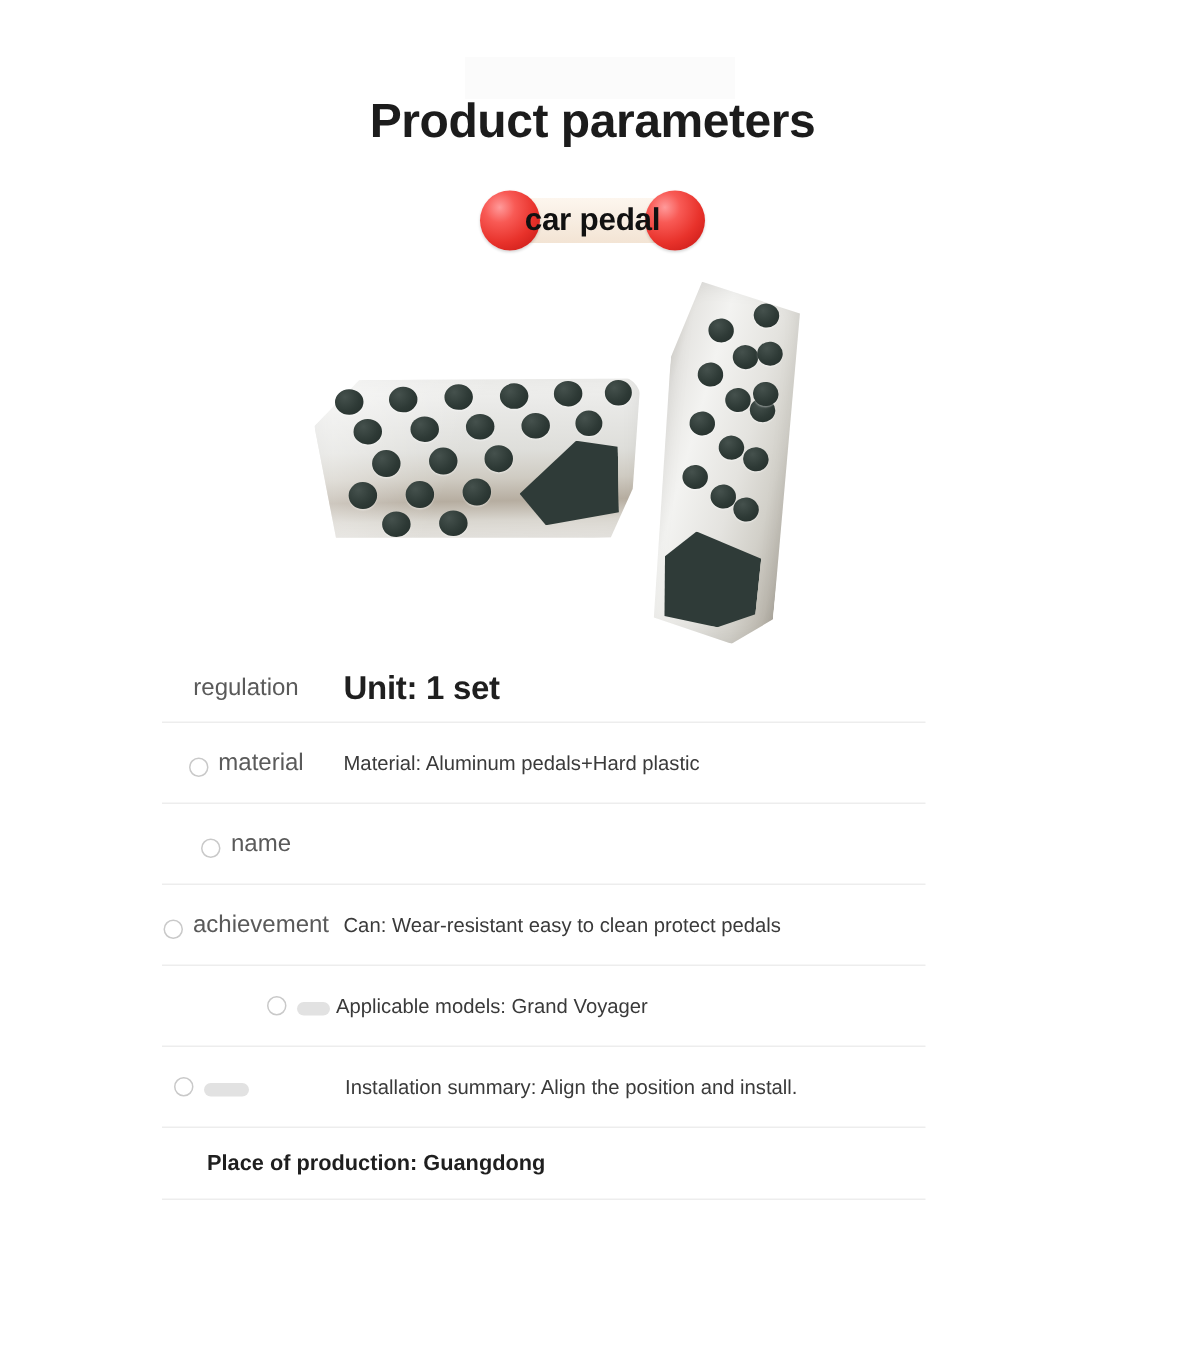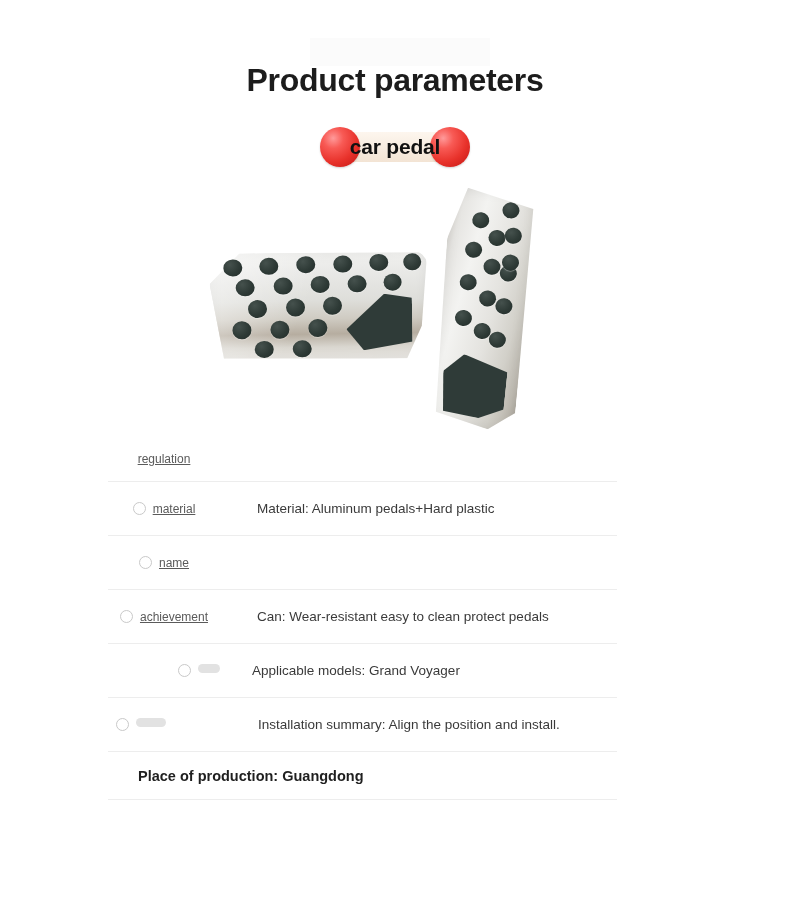--- a/index.html
+++ b/index.html
@@ -184,34 +184,33 @@
   }
   .spec-row {
     position: relative;
     display: flex;
     align-items: center;
     border-bottom: 1px solid #ededed;
     box-sizing: border-box;
   }
   .spec-row.first { border-top: 0; }
   .spec-row.r-head   { height: 46px; }
-  .spec-row.r-normal { height: 54px; gap: 28px; }
+  .spec-row.r-normal { height: 54px; }
   .spec-row.r-last   { height: 48px; }
 
   .cell-label {
     width: 112px;
     flex: 0 0 112px;
     display: flex;
-    align-items: flex-start;
+    align-items: flex-end;
     justify-content: center;
     gap: 7px;
-    font-size: 12px;
+    font-size: 16px;
     color: #5a5a5a;
     white-space: nowrap;
-    text-decoration: underline;
   }
   .cell-label.plain { justify-content: center; }
   .radio-circle {
     width: 11px;
     height: 11px;
     flex: 0 0 11px;
     border: 1px solid #c9c9c9;
     border-radius: 50%;
     background: #ffffff;
   }
@@ -314,20 +313,21 @@
     <div class="stud" style="left:57px; top:62px;  width:17px; height:16px;"></div>
   </div>
 </div>
 
 <div class="spec-table">
 
   <div class="spec-row r-head first">
     <div class="cell-label plain">
       <span>regulation</span>
     </div>
+    <div class="cell-value big">Unit: 1 set</div>
   </div>
 
   <div class="spec-row r-normal">
     <div class="cell-label">
       <span class="radio-circle"></span>
       <span>material</span>
     </div>
     <div class="cell-value">Material: Aluminum pedals+Hard plastic</div>
   </div>
 

